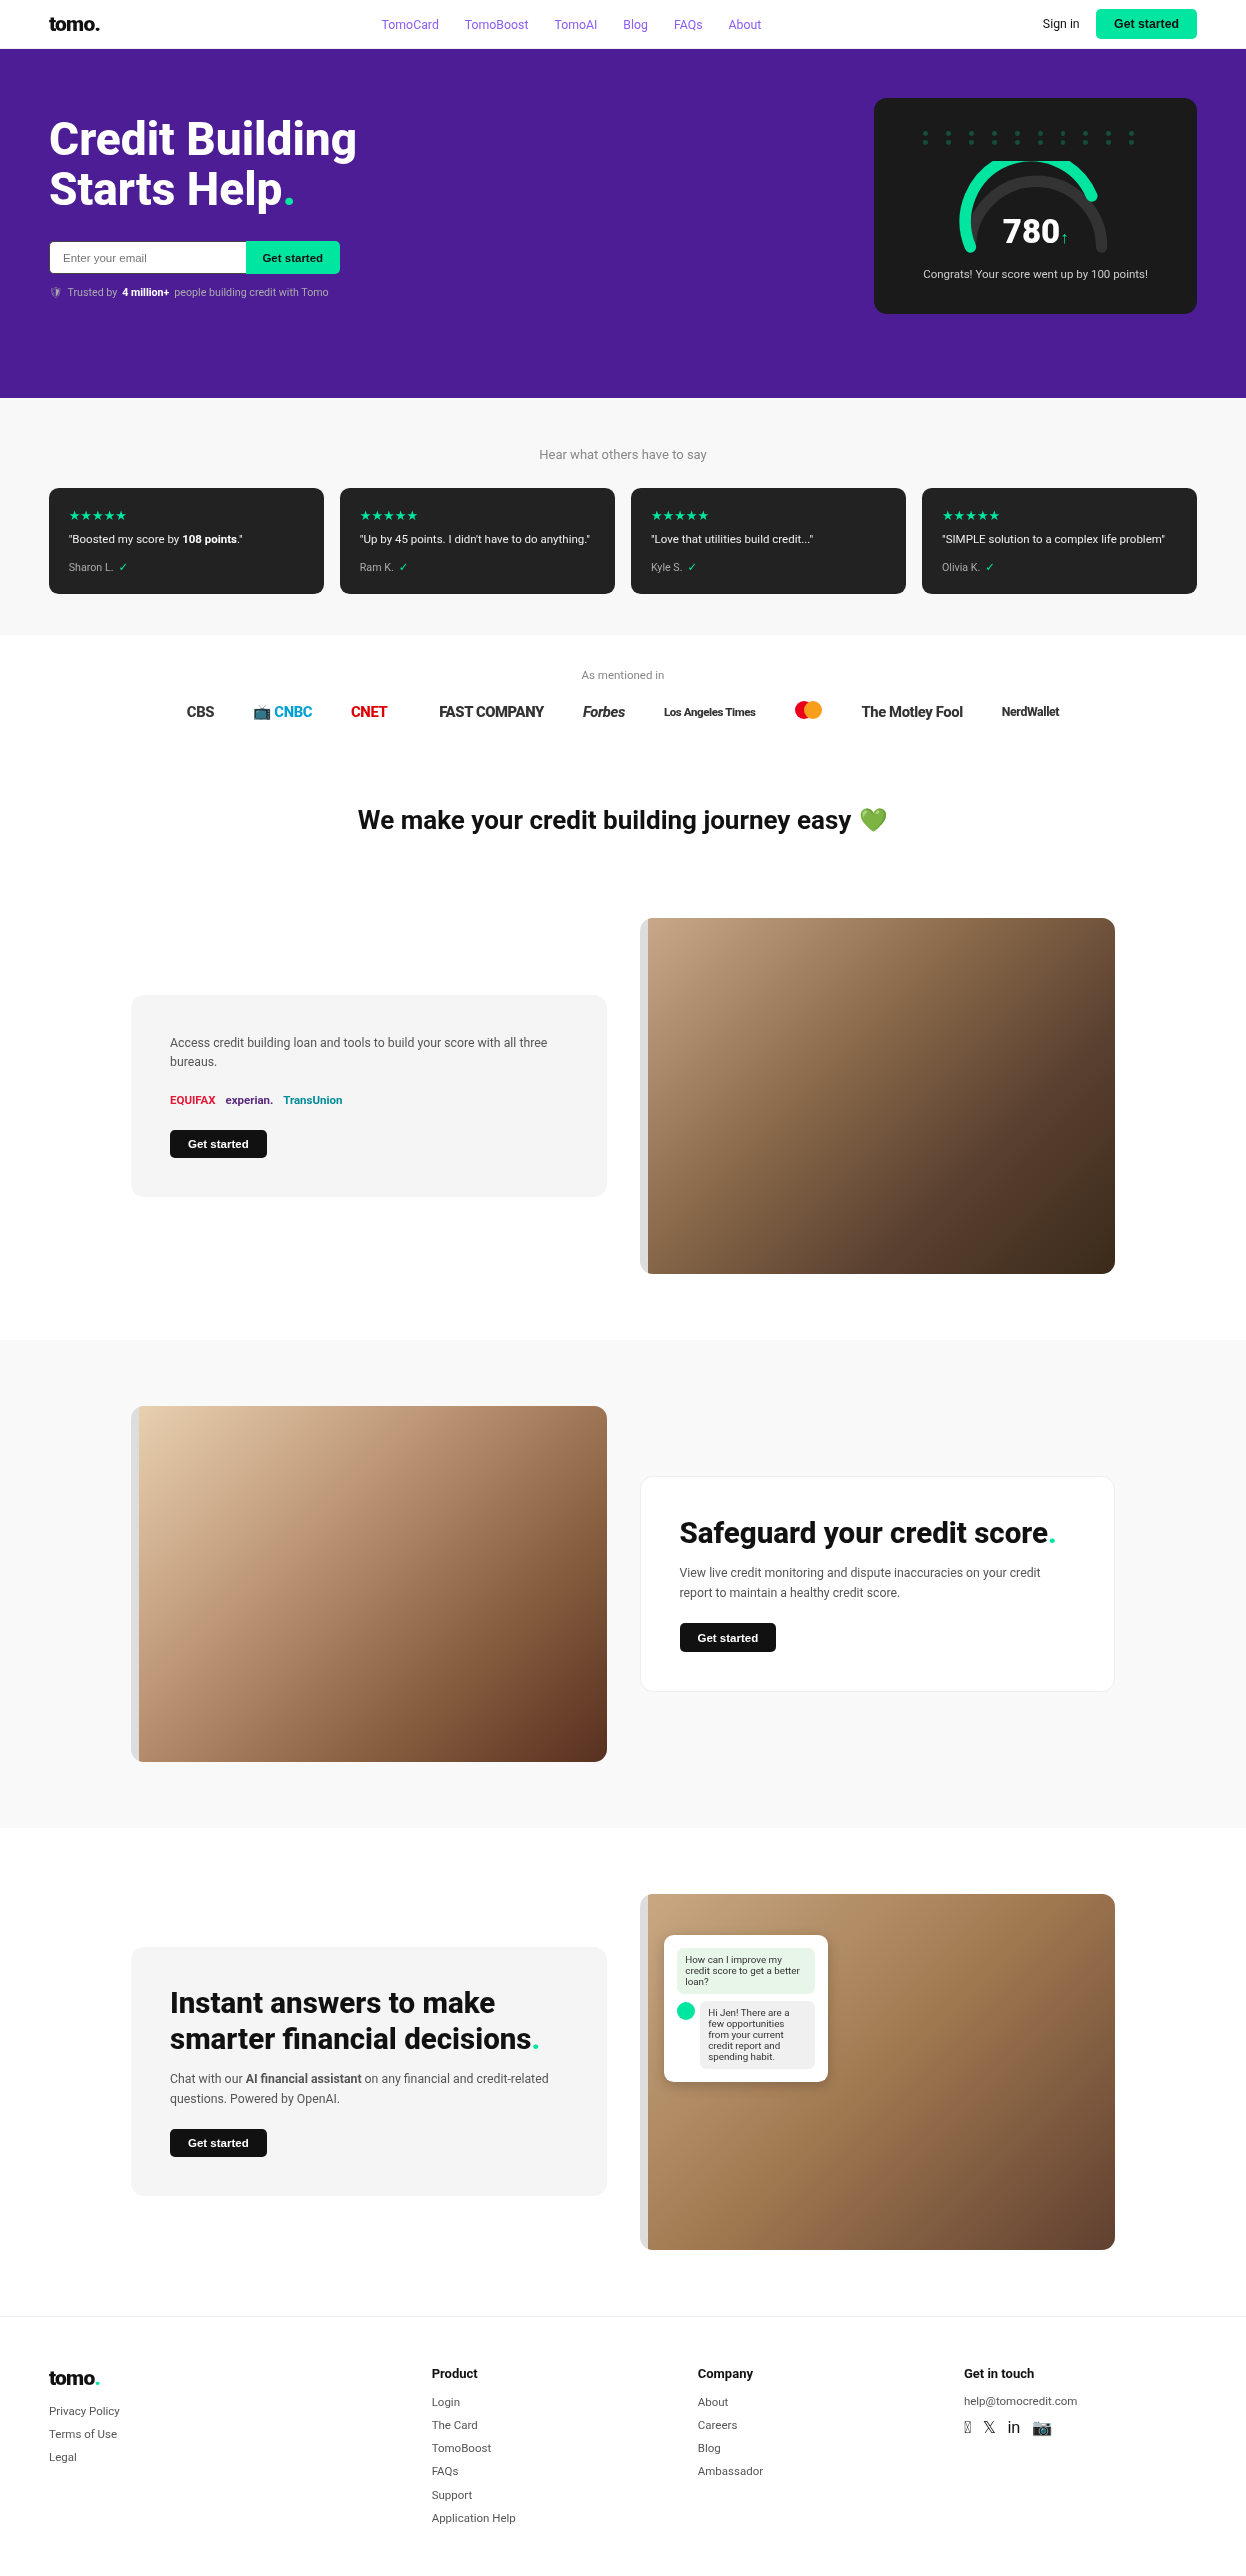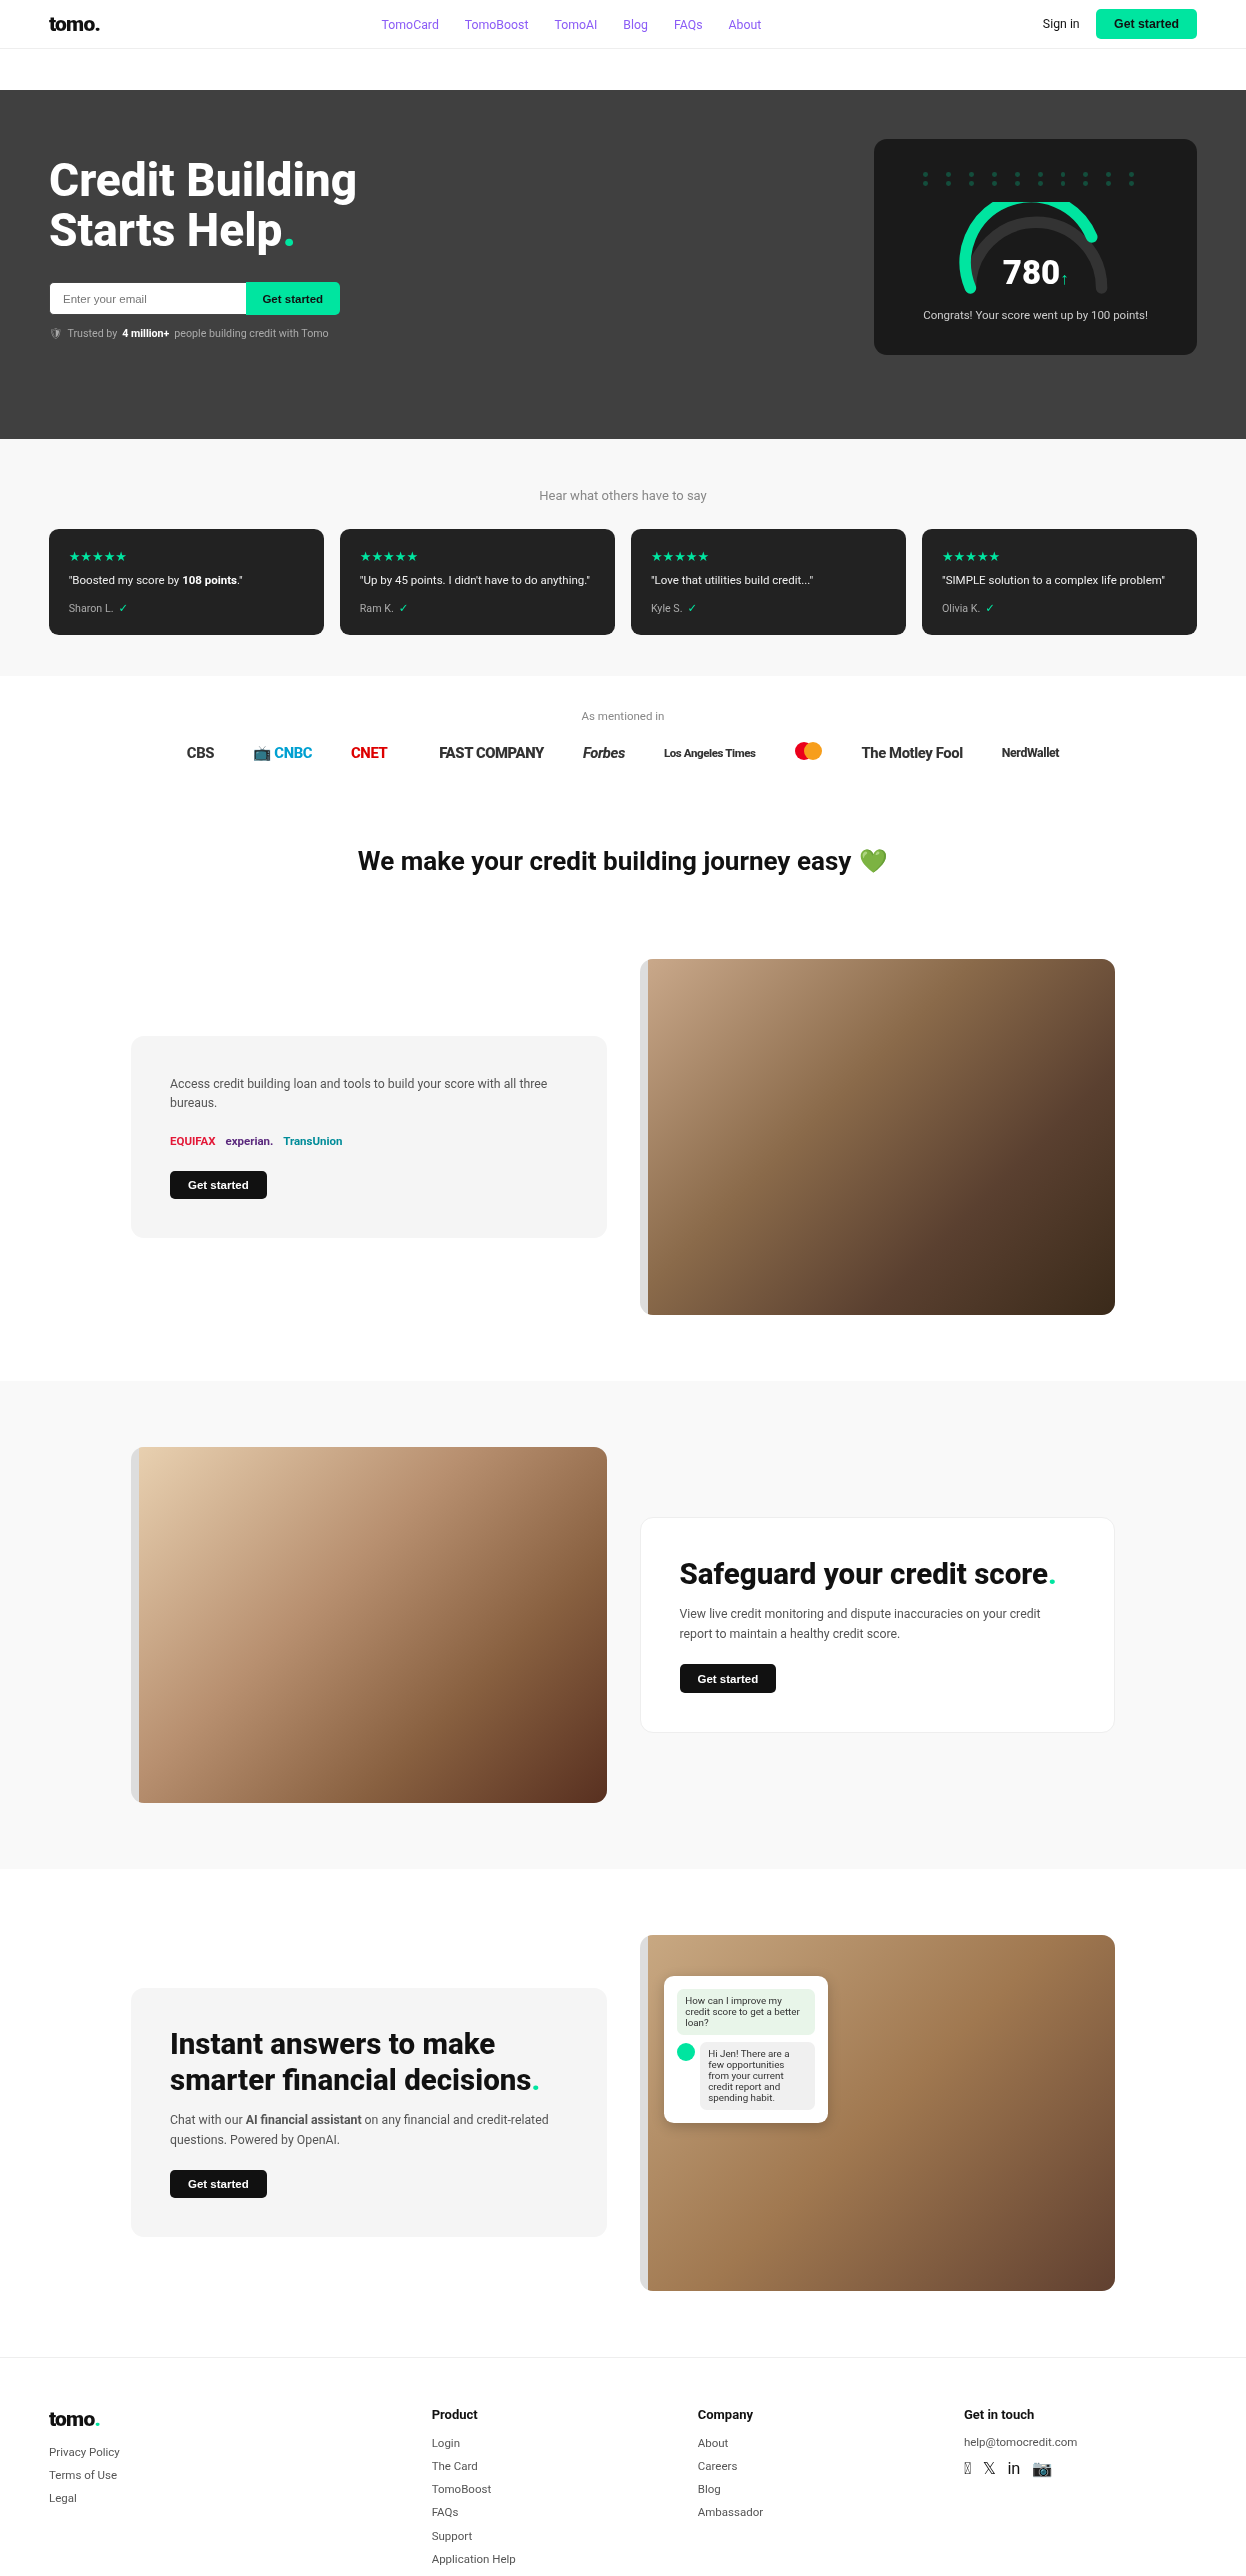--- a/index.html
+++ b/index.html
@@ -19,22 +19,22 @@
       background: #00e5a0; color: #111; border: none; padding: 8.2px 18px;
       border-radius: 4.9px; font-size: 12.3px; font-weight: 600; cursor: pointer;
     }
     .btn-dark {
       background: #111; color: #fff; border: none; padding: 8.2px 18px;
       border-radius: 4.9px; font-size: 11.5px; font-weight: 600; cursor: pointer; display: inline-block;
     }
 
     
     .hero {
-      background: #404040; color: #fff; padding: 49px 49px 84px;
-      display: flex; align-items: center; justify-content: space-between; min-height: 312px; margin-top: 41px;
+      background: #4c1d95; color: #fff; padding: 49px 49px 84px;
+      display: flex; align-items: center; justify-content: space-between; min-height: 312px;
     }
     .hero-left { max-width: 361px; }
     .hero-title { font-size: 46px; font-weight: 800; line-height: 1.1; margin-bottom: 26px; }
     .hero-email-row { display: flex; gap: 0; margin-bottom: 11.5px; }
     .hero-email-input {
       padding: 9.8px 13px; border: 0.8px solid #444; border-right: none;
       border-radius: 4.9px 0 0 4.9px; font-size: 11.5px; width: 197px;
       background: #fff; color: #111;
     }
     .hero-email-btn {

